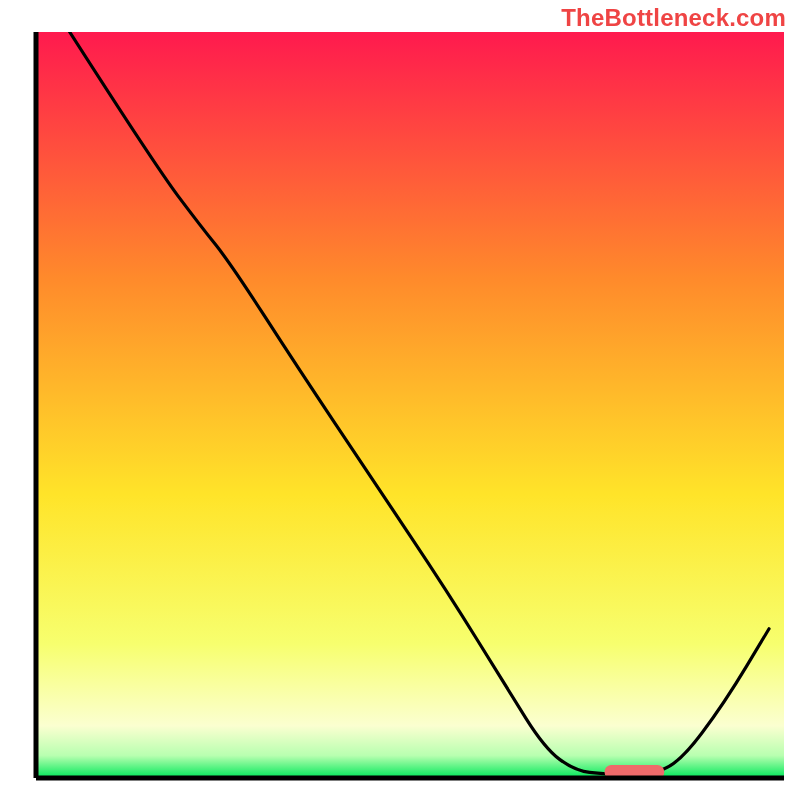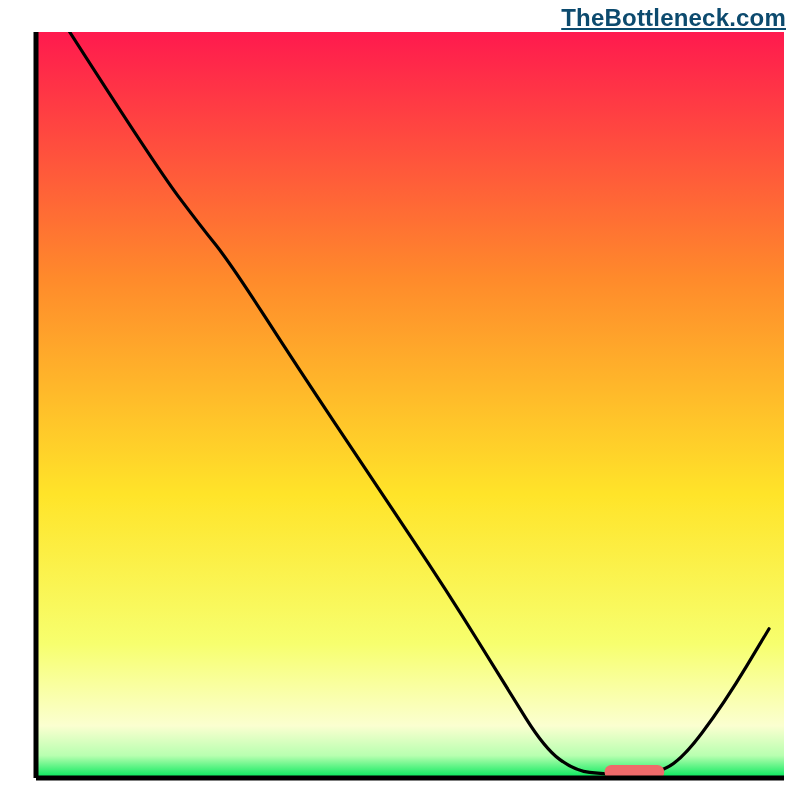--- a/index.html
+++ b/index.html
@@ -15,23 +15,22 @@
     position: relative;
     width: 800px;
     height: 800px;
   }
   .watermark {
     position: absolute;
     top: 4px;
     right: 14px;
     font-size: 24px;
     font-weight: 600;
-    color: #0c4a6e;
+    color: #ef4444;
     letter-spacing: 0.2px;
-    text-decoration: underline;
   }
   svg {
     position: absolute;
     top: 0;
     left: 0;
   }
 </style>
 </head>
 <body>
 

